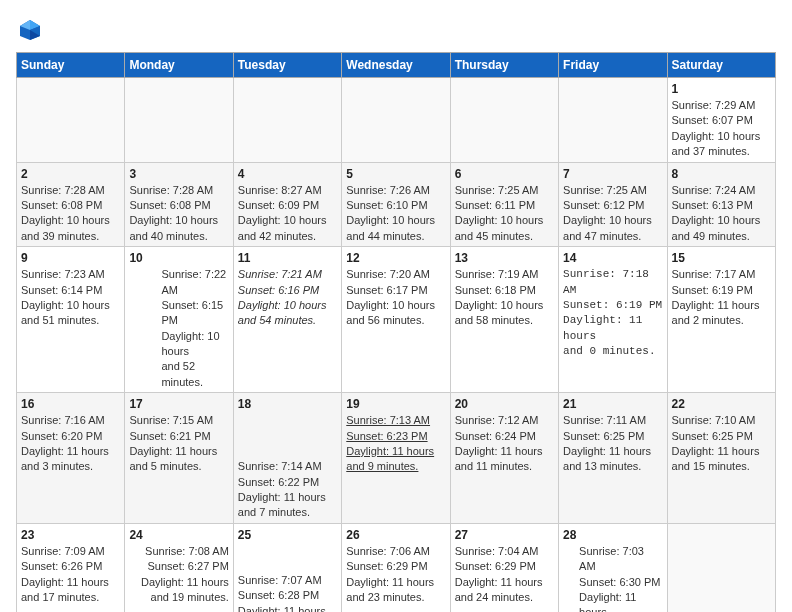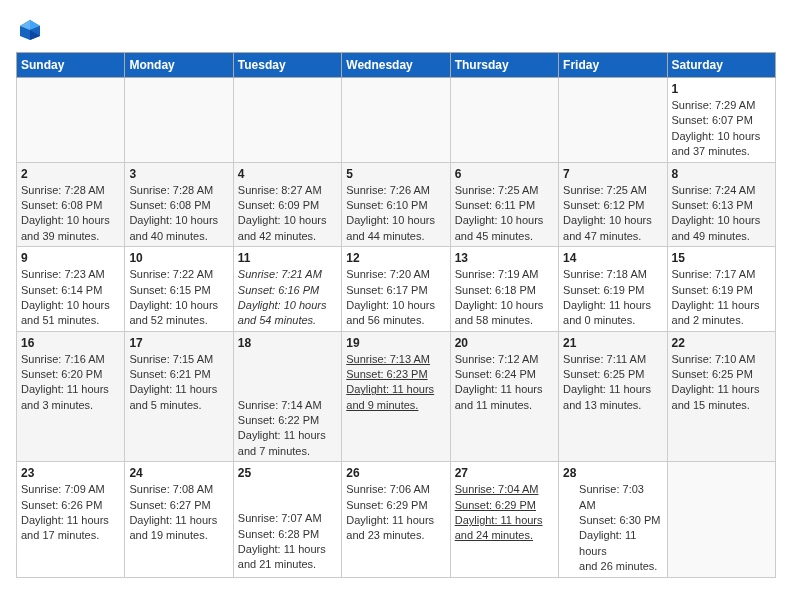--- a/index.html
+++ b/index.html
@@ -201,21 +201,21 @@
         <tr>
           <td>
             <span class="day-number">9</span>
             <div class="day-info" style="white-space: pre-line;">Sunrise: 7:23 AM
 Sunset: 6:14 PM
 Daylight: 10 hours
 and 51 minutes.</div>
           </td>
           <td>
             <span class="day-number">10</span>
-            <div class="day-info" style="white-space: pre-line;">Sunrise: 7:22 AM
+            <div class="day-info" style="white-space: pre-line; margin-left: 32px;">Sunrise: 7:22 AM
 Sunset: 6:15 PM
 Daylight: 10 hours
 and 52 minutes.</div>
           </td>
           <td>
             <span class="day-number">11</span>
             <div class="day-info" style="white-space: pre-line; font-style: italic;">Sunrise: 7:21 AM
 Sunset: 6:16 PM
 Daylight: 10 hours
 and 54 minutes.</div>
@@ -229,21 +229,21 @@
           </td>
           <td>
             <span class="day-number">13</span>
             <div class="day-info" style="white-space: pre-line;">Sunrise: 7:19 AM
 Sunset: 6:18 PM
 Daylight: 10 hours
 and 58 minutes.</div>
           </td>
           <td>
             <span class="day-number">14</span>
-            <div class="day-info" style="white-space: pre-line;">Sunrise: 7:18 AM
+            <div class="day-info" style="white-space: pre-line; font-family: Liberation Mono, monospace;">Sunrise: 7:18 AM
 Sunset: 6:19 PM
 Daylight: 11 hours
 and 0 minutes.</div>
           </td>
           <td>
             <span class="day-number">15</span>
             <div class="day-info" style="white-space: pre-line;">Sunrise: 7:17 AM
 Sunset: 6:19 PM
 Daylight: 11 hours
 and 2 minutes.</div>
@@ -303,42 +303,42 @@
         <tr>
           <td>
             <span class="day-number">23</span>
             <div class="day-info" style="white-space: pre-line;">Sunrise: 7:09 AM
 Sunset: 6:26 PM
 Daylight: 11 hours
 and 17 minutes.</div>
           </td>
           <td>
             <span class="day-number">24</span>
-            <div class="day-info" style="white-space: pre-line;">Sunrise: 7:08 AM
+            <div class="day-info" style="white-space: pre-line; text-align: right;">Sunrise: 7:08 AM
 Sunset: 6:27 PM
 Daylight: 11 hours
 and 19 minutes.</div>
           </td>
           <td>
             <span class="day-number">25</span>
             <div class="day-info" style="white-space: pre-line; margin-top: 31px;">Sunrise: 7:07 AM
 Sunset: 6:28 PM
 Daylight: 11 hours
 and 21 minutes.</div>
           </td>
           <td>
             <span class="day-number">26</span>
             <div class="day-info" style="white-space: pre-line;">Sunrise: 7:06 AM
 Sunset: 6:29 PM
 Daylight: 11 hours
 and 23 minutes.</div>
           </td>
           <td>
             <span class="day-number">27</span>
-            <div class="day-info" style="white-space: pre-line; text-decoration: underline;">Sunrise: 7:04 AM
+            <div class="day-info" style="white-space: pre-line;">Sunrise: 7:04 AM
 Sunset: 6:29 PM
 Daylight: 11 hours
 and 24 minutes.</div>
           </td>
           <td>
             <span class="day-number">28</span>
             <div class="day-info" style="white-space: pre-line; margin-left: 16px;">Sunrise: 7:03 AM
 Sunset: 6:30 PM
 Daylight: 11 hours
 and 26 minutes.</div>

